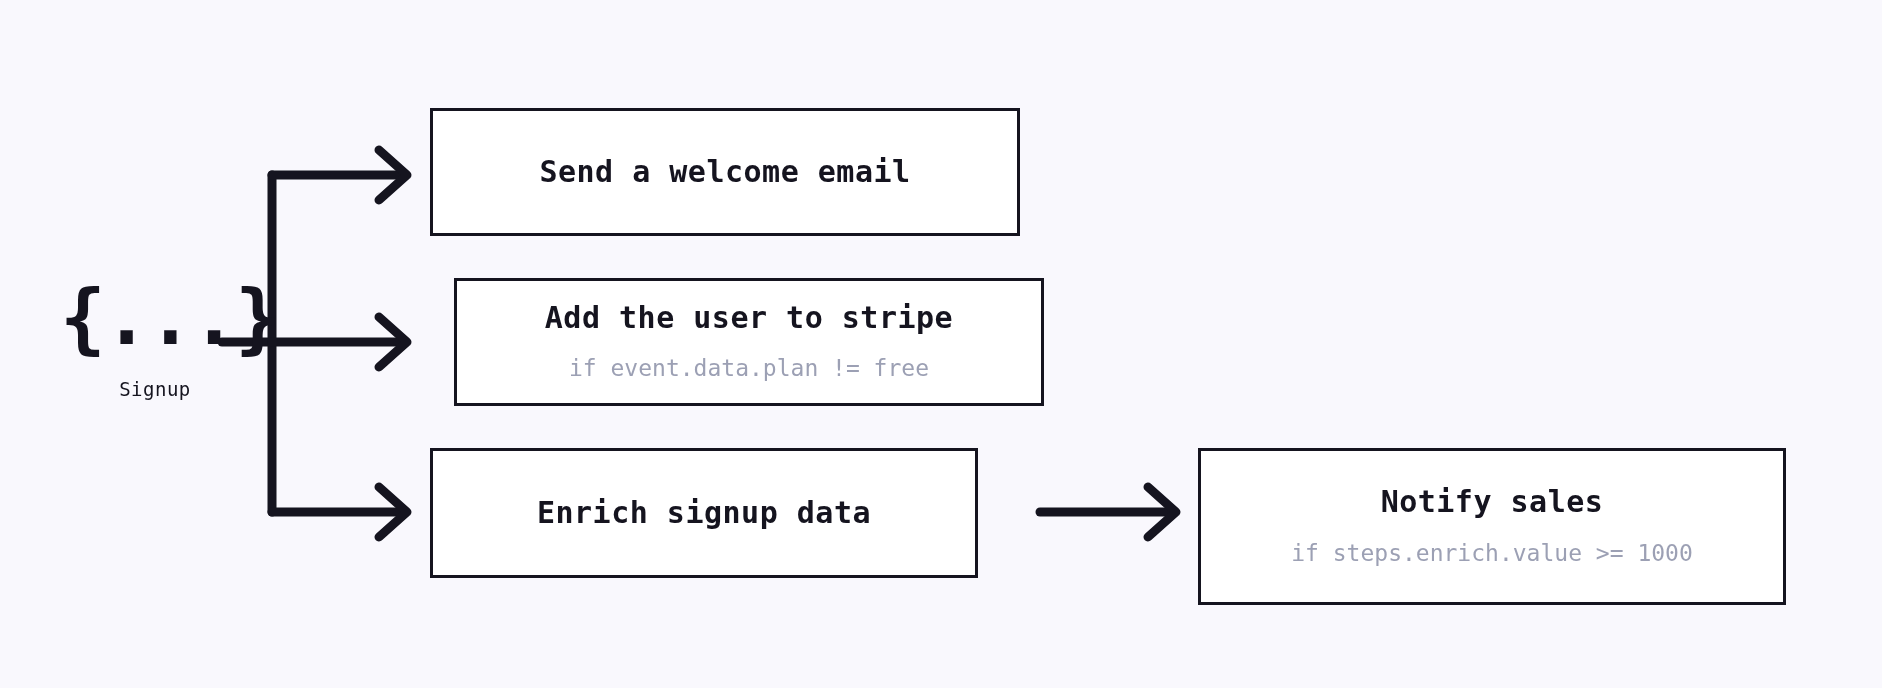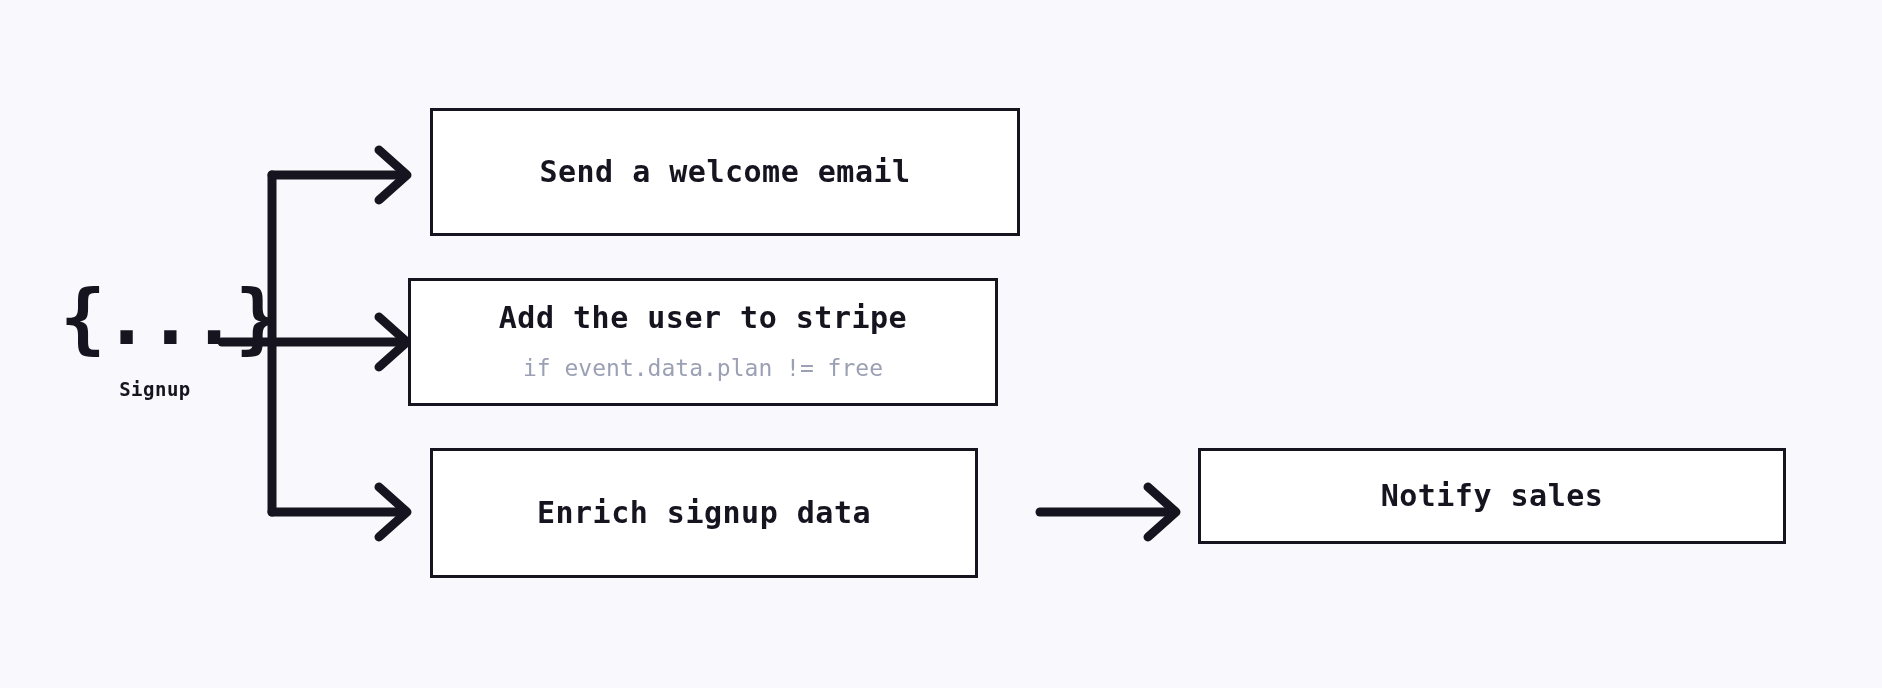--- a/index.html
+++ b/index.html
@@ -42,21 +42,21 @@
     font-weight: 700;
     line-height: 1;
     color: #15141f;
     letter-spacing: -2px;
     white-space: nowrap;
   }
   .trigger-label {
     margin-top: 22px;
     font-family: "DejaVu Sans Mono", "Liberation Mono", monospace;
     font-size: 19px;
-    font-weight: 700;
+    font-weight: 400;
     color: #15141f;
     letter-spacing: 0.5px;
   }
 
   
   .step-box {
     position: absolute;
     box-sizing: border-box;
     background: #ffffff;
     border: 3px solid #15141f;
@@ -81,23 +81,23 @@
     font-size: 23px;
     font-weight: 400;
     color: #9ca0b4;
     line-height: 1.2;
     margin-top: 20px;
     white-space: nowrap;
   }
   .step-condition:empty { display: none; }
 
   #box-welcome  { left: 430px;  top: 108px; width: 590px; height: 128px; }
-  #box-stripe   { left: 408px;  top: 278px; width: 590px; height: 128px; }
+  #box-stripe   { left: 454px;  top: 278px; width: 590px; height: 128px; }
   #box-enrich   { left: 430px;  top: 448px; width: 548px; height: 130px; }
-  #box-notify   { left: 1198px; top: 448px; width: 588px; height: 96px; }
+  #box-notify   { left: 1198px; top: 448px; width: 588px; height: 157px; }
 </style>
 </head>
 <body>
 
 <div id="canvas">
 
   <svg id="connectors" viewBox="0 0 1882 688" width="1882" height="688" xmlns="http://www.w3.org/2000/svg">
     <g fill="none" stroke="#15141f" stroke-width="9" stroke-linecap="round" stroke-linejoin="round">
 
       <path d="M 222 342 L 272 342"></path>
@@ -133,15 +133,16 @@
     <div class="step-condition">if event.data.plan != free</div>
   </div>
 
   <div class="step-box" id="box-enrich">
     <div class="step-title">Enrich signup data</div>
 
   </div>
 
   <div class="step-box" id="box-notify">
     <div class="step-title">Notify sales</div>
+    <div class="step-condition">if steps.enrich.value &gt;= 1000</div>
   </div>
 
 </div>
 
 </body></html>

